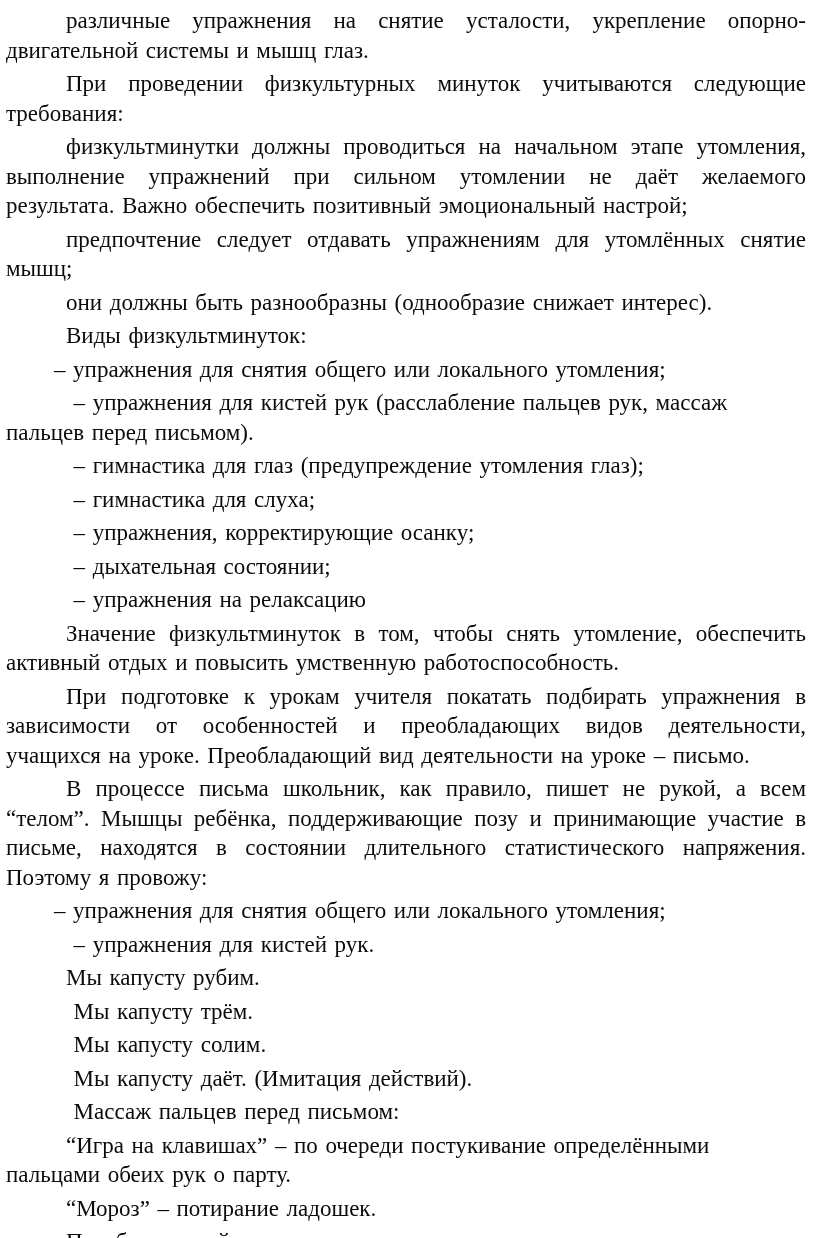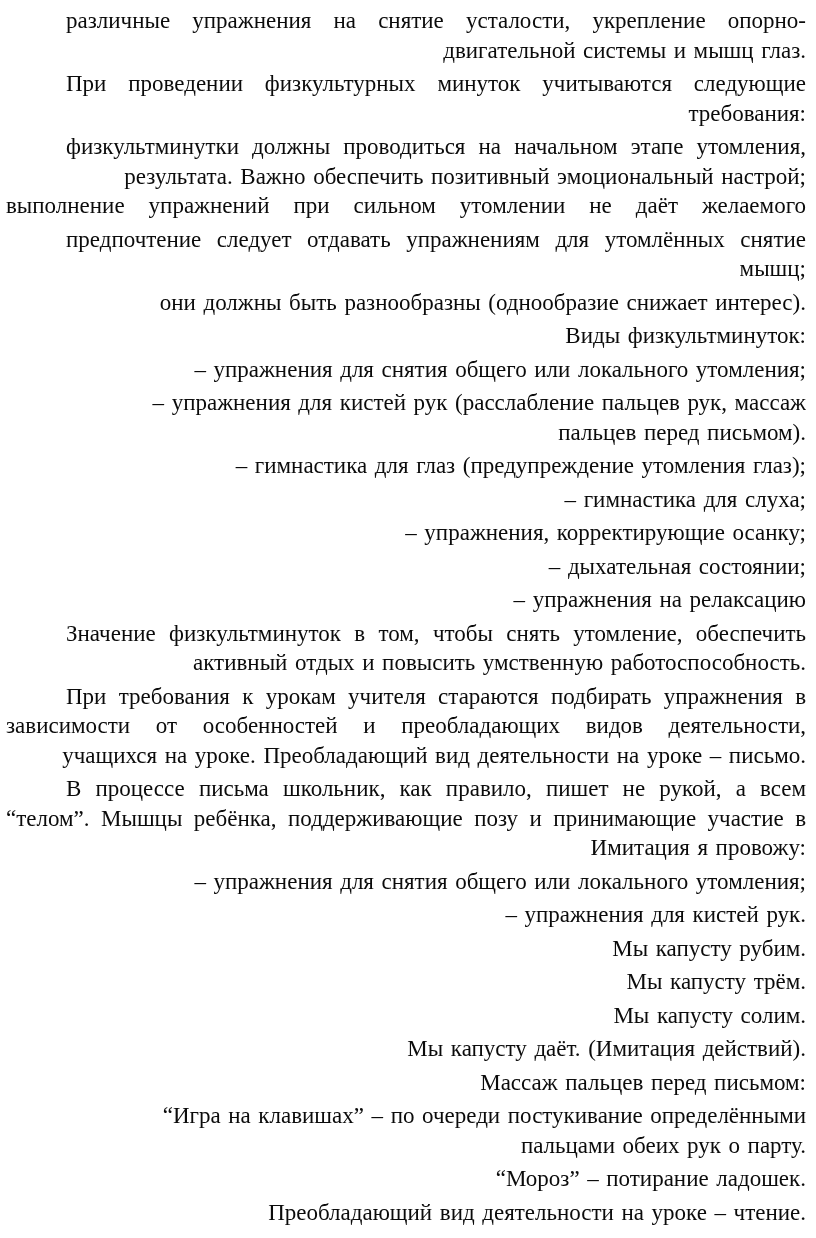--- a/index.html
+++ b/index.html
@@ -18,21 +18,21 @@
     padding: 2px 6px 0 2px;
     font-family: "Liberation Serif", "DejaVu Serif", serif;
     font-size: 23px;
     line-height: 29.5px;
     color: #0b0b0b;
     word-spacing: 0.08em;
   }
   .paragraph { margin: 4px; }
   .line {
     white-space: pre-wrap;
-    text-align: right;
+    text-align: left;
   }
   
   .line.j {
     text-align: justify;
     text-align-last: justify;
   }
   
   .line.first.ind-md { padding-left: 60px; }
   .line.first.ind-sm { padding-left: 48px; }
 </style>
@@ -43,22 +43,22 @@
     <div class="paragraph">
       <div class="line j first ind-md">различные упражнения на снятие усталости, укрепление опорно-</div>
       <div class="line">двигательной системы и мышц глаз.</div>
     </div>
     <div class="paragraph">
       <div class="line j first ind-md">При проведении физкультурных минуток учитываются следующие</div>
       <div class="line">требования:</div>
     </div>
     <div class="paragraph">
       <div class="line j first ind-md">физкультминутки должны проводиться на начальном этапе утомления,</div>
+      <div class="line j">выполнение упражнений при сильном утомлении не даёт желаемого</div>
       <div class="line">результата. Важно обеспечить позитивный эмоциональный настрой;</div>
-      <div class="line j">выполнение упражнений при сильном утомлении не даёт желаемого</div>
     </div>
     <div class="paragraph">
       <div class="line j first ind-md">предпочтение следует отдавать упражнениям для утомлённых снятие</div>
       <div class="line">мышц;</div>
     </div>
     <div class="paragraph">
       <div class="line first ind-md">они должны быть разнообразны (однообразие снижает интерес).</div>
     </div>
     <div class="paragraph">
       <div class="line first ind-md">Виды физкультминуток:</div>
@@ -83,28 +83,29 @@
       <div class="line first ind-md"> – дыхательная состоянии;</div>
     </div>
     <div class="paragraph">
       <div class="line first ind-md"> – упражнения на релаксацию</div>
     </div>
     <div class="paragraph">
       <div class="line j first ind-md">Значение физкультминуток в том, чтобы снять утомление, обеспечить</div>
       <div class="line">активный отдых и повысить умственную работоспособность.</div>
     </div>
     <div class="paragraph">
-      <div class="line j first ind-md">При требования к урокам учителя стараются подбирать упражнения в</div>
+      <div class="line j first ind-md">При подготовке к урокам учителя покатать подбирать упражнения в</div>
       <div class="line j">зависимости от особенностей и преобладающих видов деятельности,</div>
       <div class="line">учащихся на уроке. Преобладающий вид деятельности на уроке – письмо.</div>
     </div>
     <div class="paragraph">
       <div class="line j first ind-md">В процессе письма школьник, как правило, пишет не рукой, а всем</div>
       <div class="line j">“телом”. Мышцы ребёнка, поддерживающие позу и принимающие участие в</div>
-      <div class="line">Имитация я провожу:</div>
+      <div class="line j">письме, находятся в состоянии длительного статистического напряжения.</div>
+      <div class="line">Поэтому я провожу:</div>
     </div>
     <div class="paragraph">
       <div class="line first ind-sm">– упражнения для снятия общего или локального утомления;</div>
     </div>
     <div class="paragraph">
       <div class="line first ind-md"> – упражнения для кистей рук.</div>
     </div>
     <div class="paragraph">
       <div class="line first ind-md">Мы капусту рубим.</div>
     </div>

